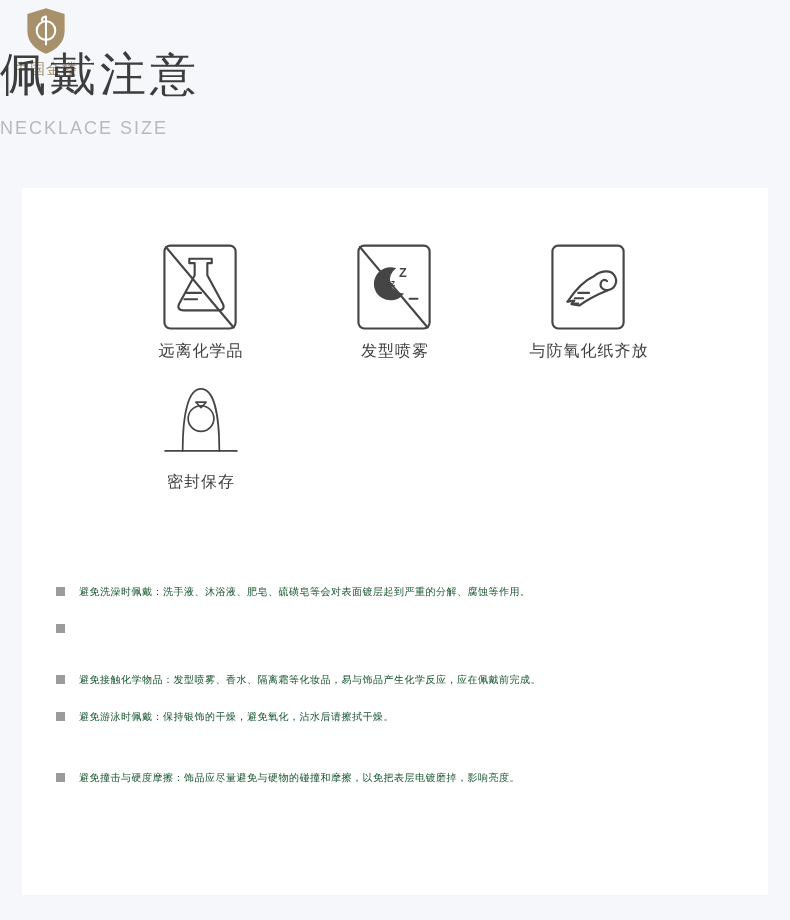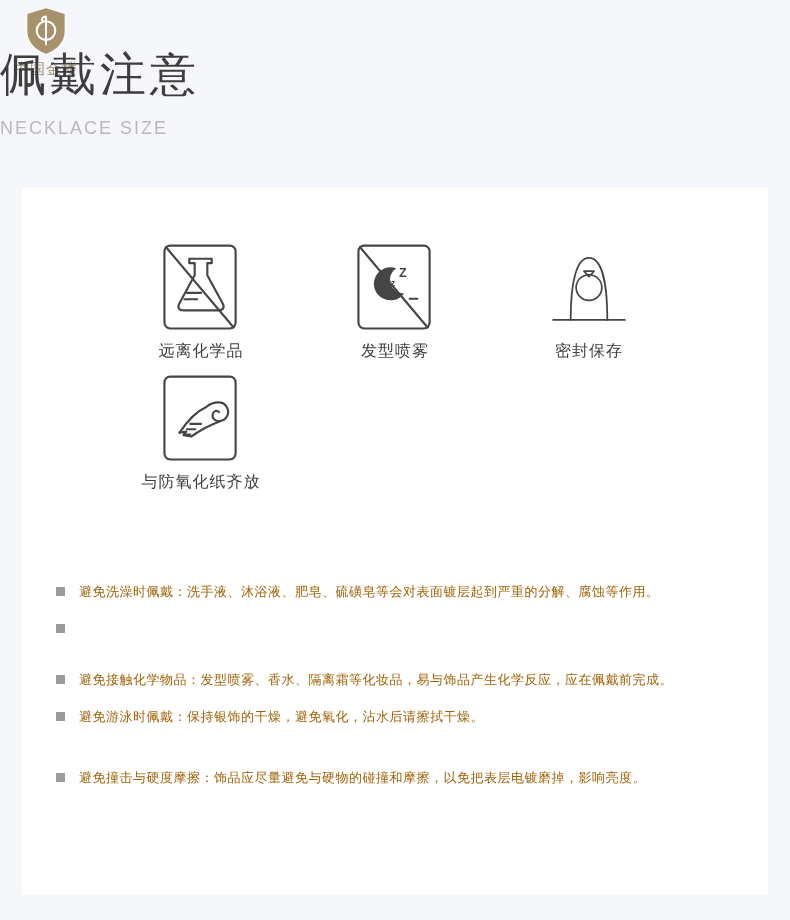--- a/index.html
+++ b/index.html
@@ -33,21 +33,21 @@
   .care-svg .ln { fill:none; stroke:#454545; stroke-width:2.2; stroke-linecap:round; stroke-linejoin:round; }
   .care-svg .fl { fill:#454545; stroke:none; }
   .care-svg text { fill:#454545; font-family:"Liberation Sans",sans-serif; }
   .icon-label { margin-top:8px; font-size:16px; color:#3e3e3e; letter-spacing:1px; }
 
   
   .note-list { position:absolute; top:390px; left:34px; width:672px; list-style:none; }
   .note-item { display:flex; margin-bottom:9px; }
   .note-item:nth-child(even) { margin-bottom:33px; }
   .bullet-square { flex:0 0 auto; width:9px; height:9px; background:#9b9b9b; margin:9px 14px 0 0; }
-  .note-text { font-size:13px; line-height:28px; color:#a16207; letter-spacing:0.5px;text-align:center; }
+  .note-text { font-size:10px; line-height:28px; color:#14532d; letter-spacing:0.5px;text-align:center; }
 </style>
 </head>
 <body>
 
 <div class="page">
 
   <div class="logo">
     <svg class="logo-shield" viewBox="0 0 52 58">
       <path d="M26,2 L48,9 V29 C48,43 38,51 26,56 C14,51 4,43 4,29 V9 Z" fill="#a7916b"></path>
       <path d="M26,12 C22,12 20,15 22,17 M26,12 V45" fill="none" stroke="#ffffff" stroke-width="2.4" stroke-linecap="round"></path>
@@ -85,37 +85,37 @@
           <text x="44" y="35" font-size="13" font-weight="bold">Z</text>
           <text x="36" y="44" font-size="8.5" font-weight="bold">z</text>
           <path class="ln" d="M55,57 H63" stroke-width="1.4"></path>
           <rect class="ln" x="2.5" y="2.5" width="73" height="85" rx="6"></rect>
           <path class="ln" d="M4,4 L73.5,86.5"></path>
         </svg>
         <div class="icon-label">发型喷雾</div>
       </div>
 
       <div class="icon-cell">
+        <svg class="care-svg" viewBox="0 0 80 92">
+          <rect class="ln" x="2.5" y="2.5" width="73" height="85" rx="6"></rect>
+          <path class="ln" d="M18,60 C26,48 36,38 45,34 C52,28 62,27 66,33 C70,39 67,47 60,48 C55,49 51,45.5 52,41 C52.8,37.6 56.5,36.5 58.5,39"></path>
+          <path class="ln" d="M60,48 C50,52 38,58 30,64 L22,62.5 L25,59 L18,60"></path>
+          <path class="ln" d="M29,51 H40 M25.5,56.5 H34 M22.5,62 H29"></path>
+        </svg>
+        <div class="icon-label">与防氧化纸齐放</div>
+      </div>
+
+      <div class="icon-cell">
         <svg class="care-svg" viewBox="0 0 100 92">
           <path class="ln" d="M4,87 H96"></path>
           <path class="ln" d="M26.5,87 C26.5,38 34,7.5 50,7.5 C66,7.5 73.5,38 73.5,87"></path>
           <circle class="ln" cx="50" cy="45.5" r="16.5"></circle>
           <path class="ln" d="M43.5,24.5 H56.5 L50,31.5 Z"></path>
         </svg>
         <div class="icon-label">密封保存</div>
-      </div>
-
-      <div class="icon-cell">
-        <svg class="care-svg" viewBox="0 0 80 92">
-          <rect class="ln" x="2.5" y="2.5" width="73" height="85" rx="6"></rect>
-          <path class="ln" d="M18,60 C26,48 36,38 45,34 C52,28 62,27 66,33 C70,39 67,47 60,48 C55,49 51,45.5 52,41 C52.8,37.6 56.5,36.5 58.5,39"></path>
-          <path class="ln" d="M60,48 C50,52 38,58 30,64 L22,62.5 L25,59 L18,60"></path>
-          <path class="ln" d="M29,51 H40 M25.5,56.5 H34 M22.5,62 H29"></path>
-        </svg>
-        <div class="icon-label">与防氧化纸齐放</div>
       </div>
 
     </div>
 
     <ul class="note-list">
       <li class="note-item">
         <span class="bullet-square"></span>
         <span class="note-text">避免洗澡时佩戴：洗手液、沐浴液、肥皂、硫磺皂等会对表面镀层起到严重的分解、腐蚀等作用。</span>
       </li>
       <li class="note-item">

